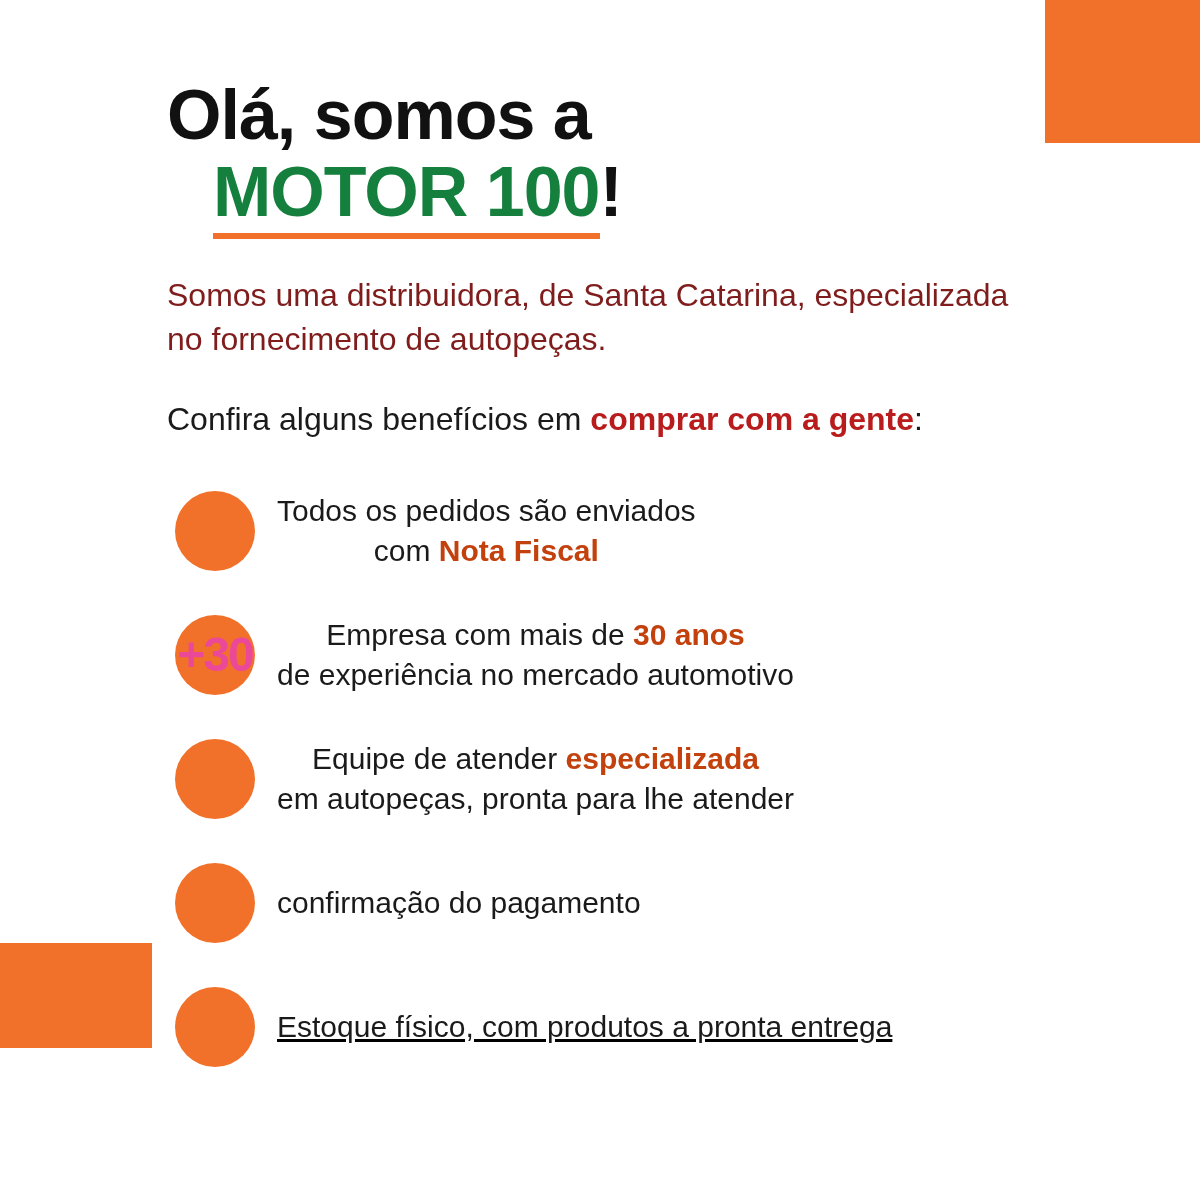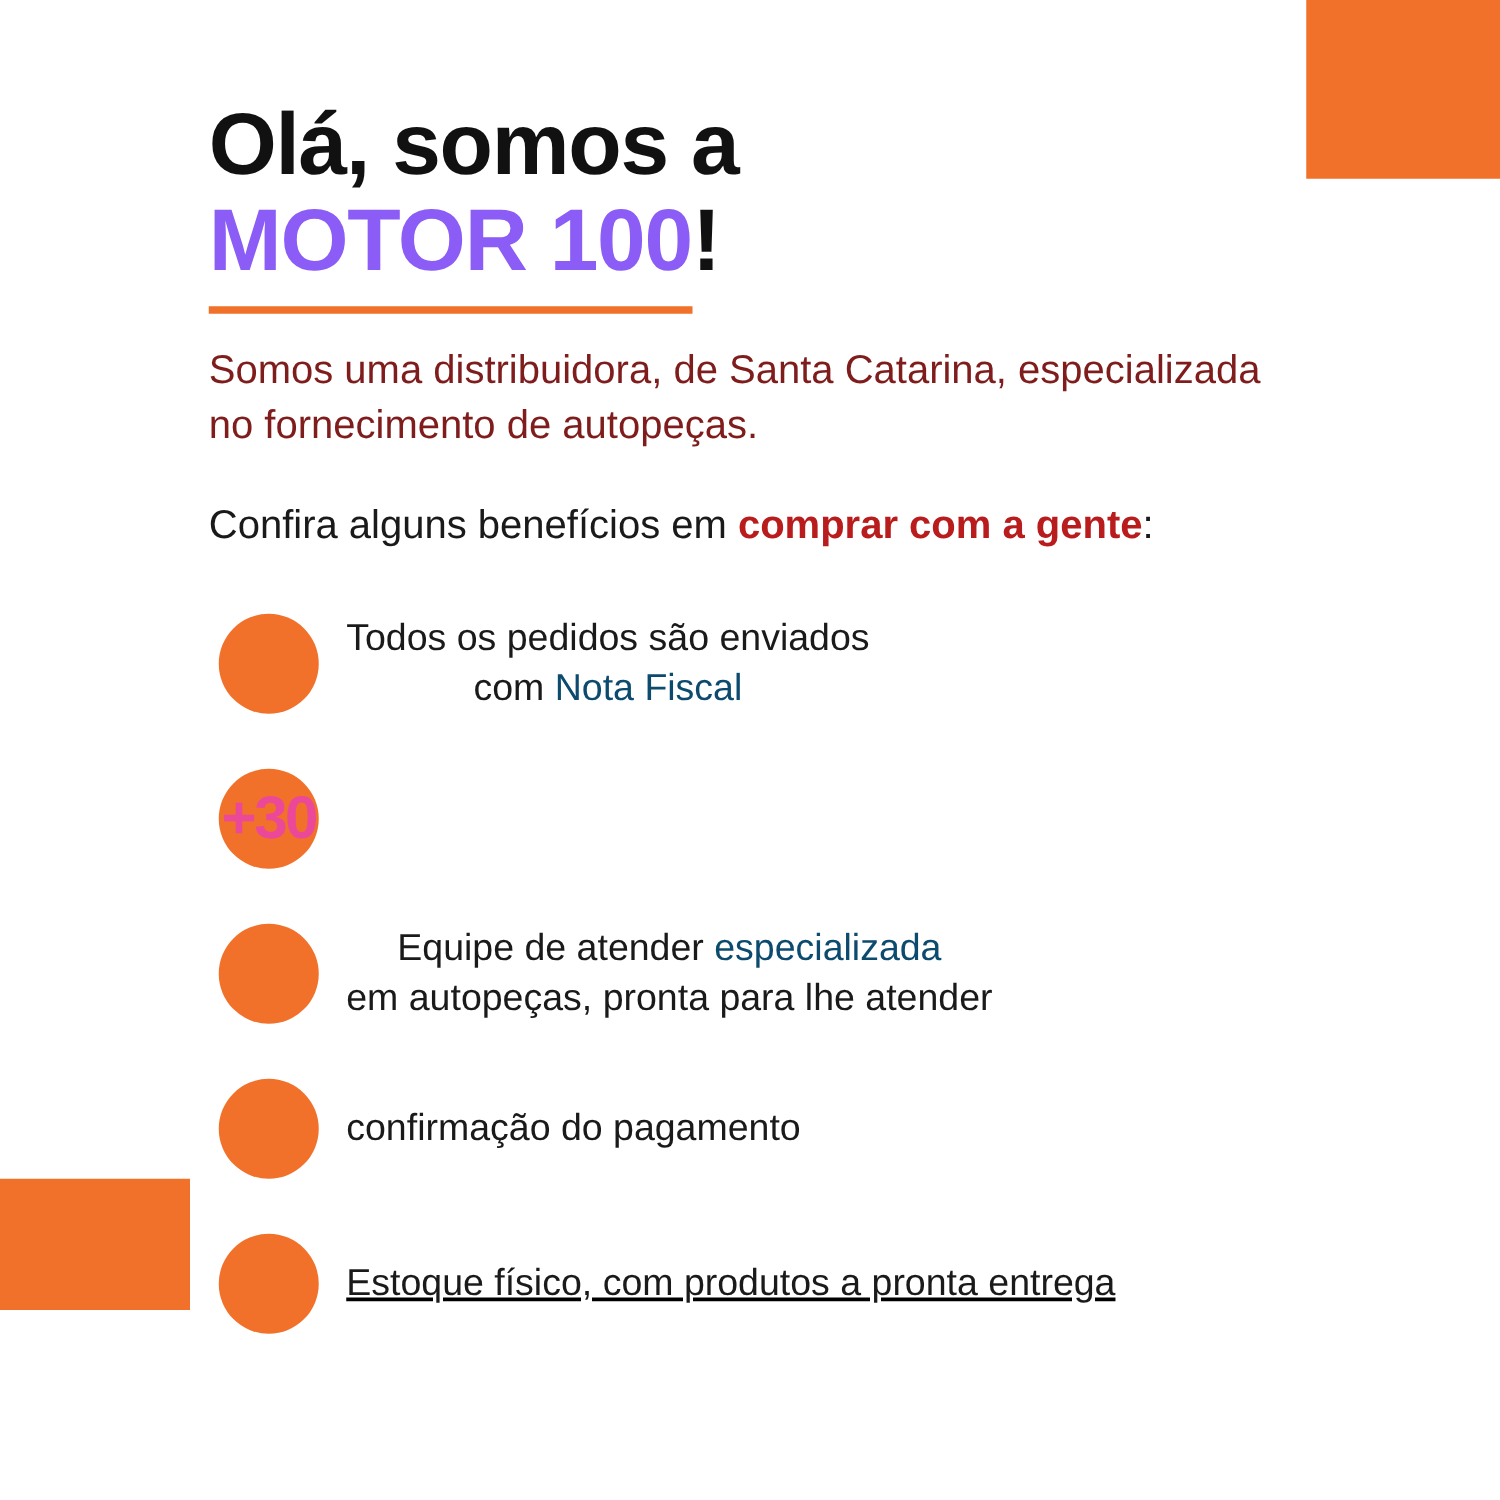--- a/index.html
+++ b/index.html
@@ -51,23 +51,24 @@
     font-weight: 700;
     color: #111111;
     letter-spacing: -1px;
   }
   .headline .line1 { display: block; }
   .headline .line2 {
     display: block;
     margin-top: 6px;
   }
   .brand {
-    color: #8b5cf6;
+    color: #15803d;
     border-bottom: 6px solid #F1712A;
-    padding-bottom: 14px;
+    padding-bottom: 2px;
+    margin-left: 46px;
   }
   .bang { color: #111111; }
 
   
   .intro {
     margin-top: 44px;
     font-size: 32px;
     line-height: 1.38;
     color: #7f1d1d;
     font-weight: 400;
@@ -117,22 +118,22 @@
     border-radius: 50%;
     background: #F1712A;
   }
 
   .benefit-text {
     font-size: 30px;
     line-height: 1.32;
     color: #1a1a1a;
   }
   .benefit-text .hl {
-    color: #0c4a6e;
-    font-weight: 400;
+    color: #c2410c;
+    font-weight: 700;
   }
 
   
   .badge30 {
     position: absolute;
     left: 0;
     top: 6px;
     width: 96px;
     height: 84px;
     display: flex;
@@ -189,20 +190,24 @@
           <div><span>Todos os pedidos são enviados</span></div>
           <div><span>com </span><span class="hl">Nota Fiscal</span></div>
         </div>
       </li>
 
       <li class="benefit">
         <div class="benefit-icon">
           <div class="circle"></div>
           <div class="badge30">+30</div>
         </div>
+        <div class="benefit-text">
+          <div><span>Empresa com mais de </span><span class="hl">30 anos</span></div>
+          <div><span>de experiência no mercado automotivo</span></div>
+        </div>
       </li>
 
       <li class="benefit">
         <div class="benefit-icon">
           <div class="circle"></div>
           <svg width="96" height="96" viewBox="0 0 96 96">
             <circle cx="48" cy="40" r="13" fill="#ffffff"></circle>
             <path d="M26 76 c0 -13 10 -22 22 -22 c12 0 22 9 22 22 z" fill="#ffffff"></path>
             <path d="M33 38 a15 15 0 0 1 30 0" fill="none" stroke="#ffffff" stroke-width="4"></path>
             <rect x="29" y="37" width="6" height="11" rx="3" fill="#ffffff"></rect>

